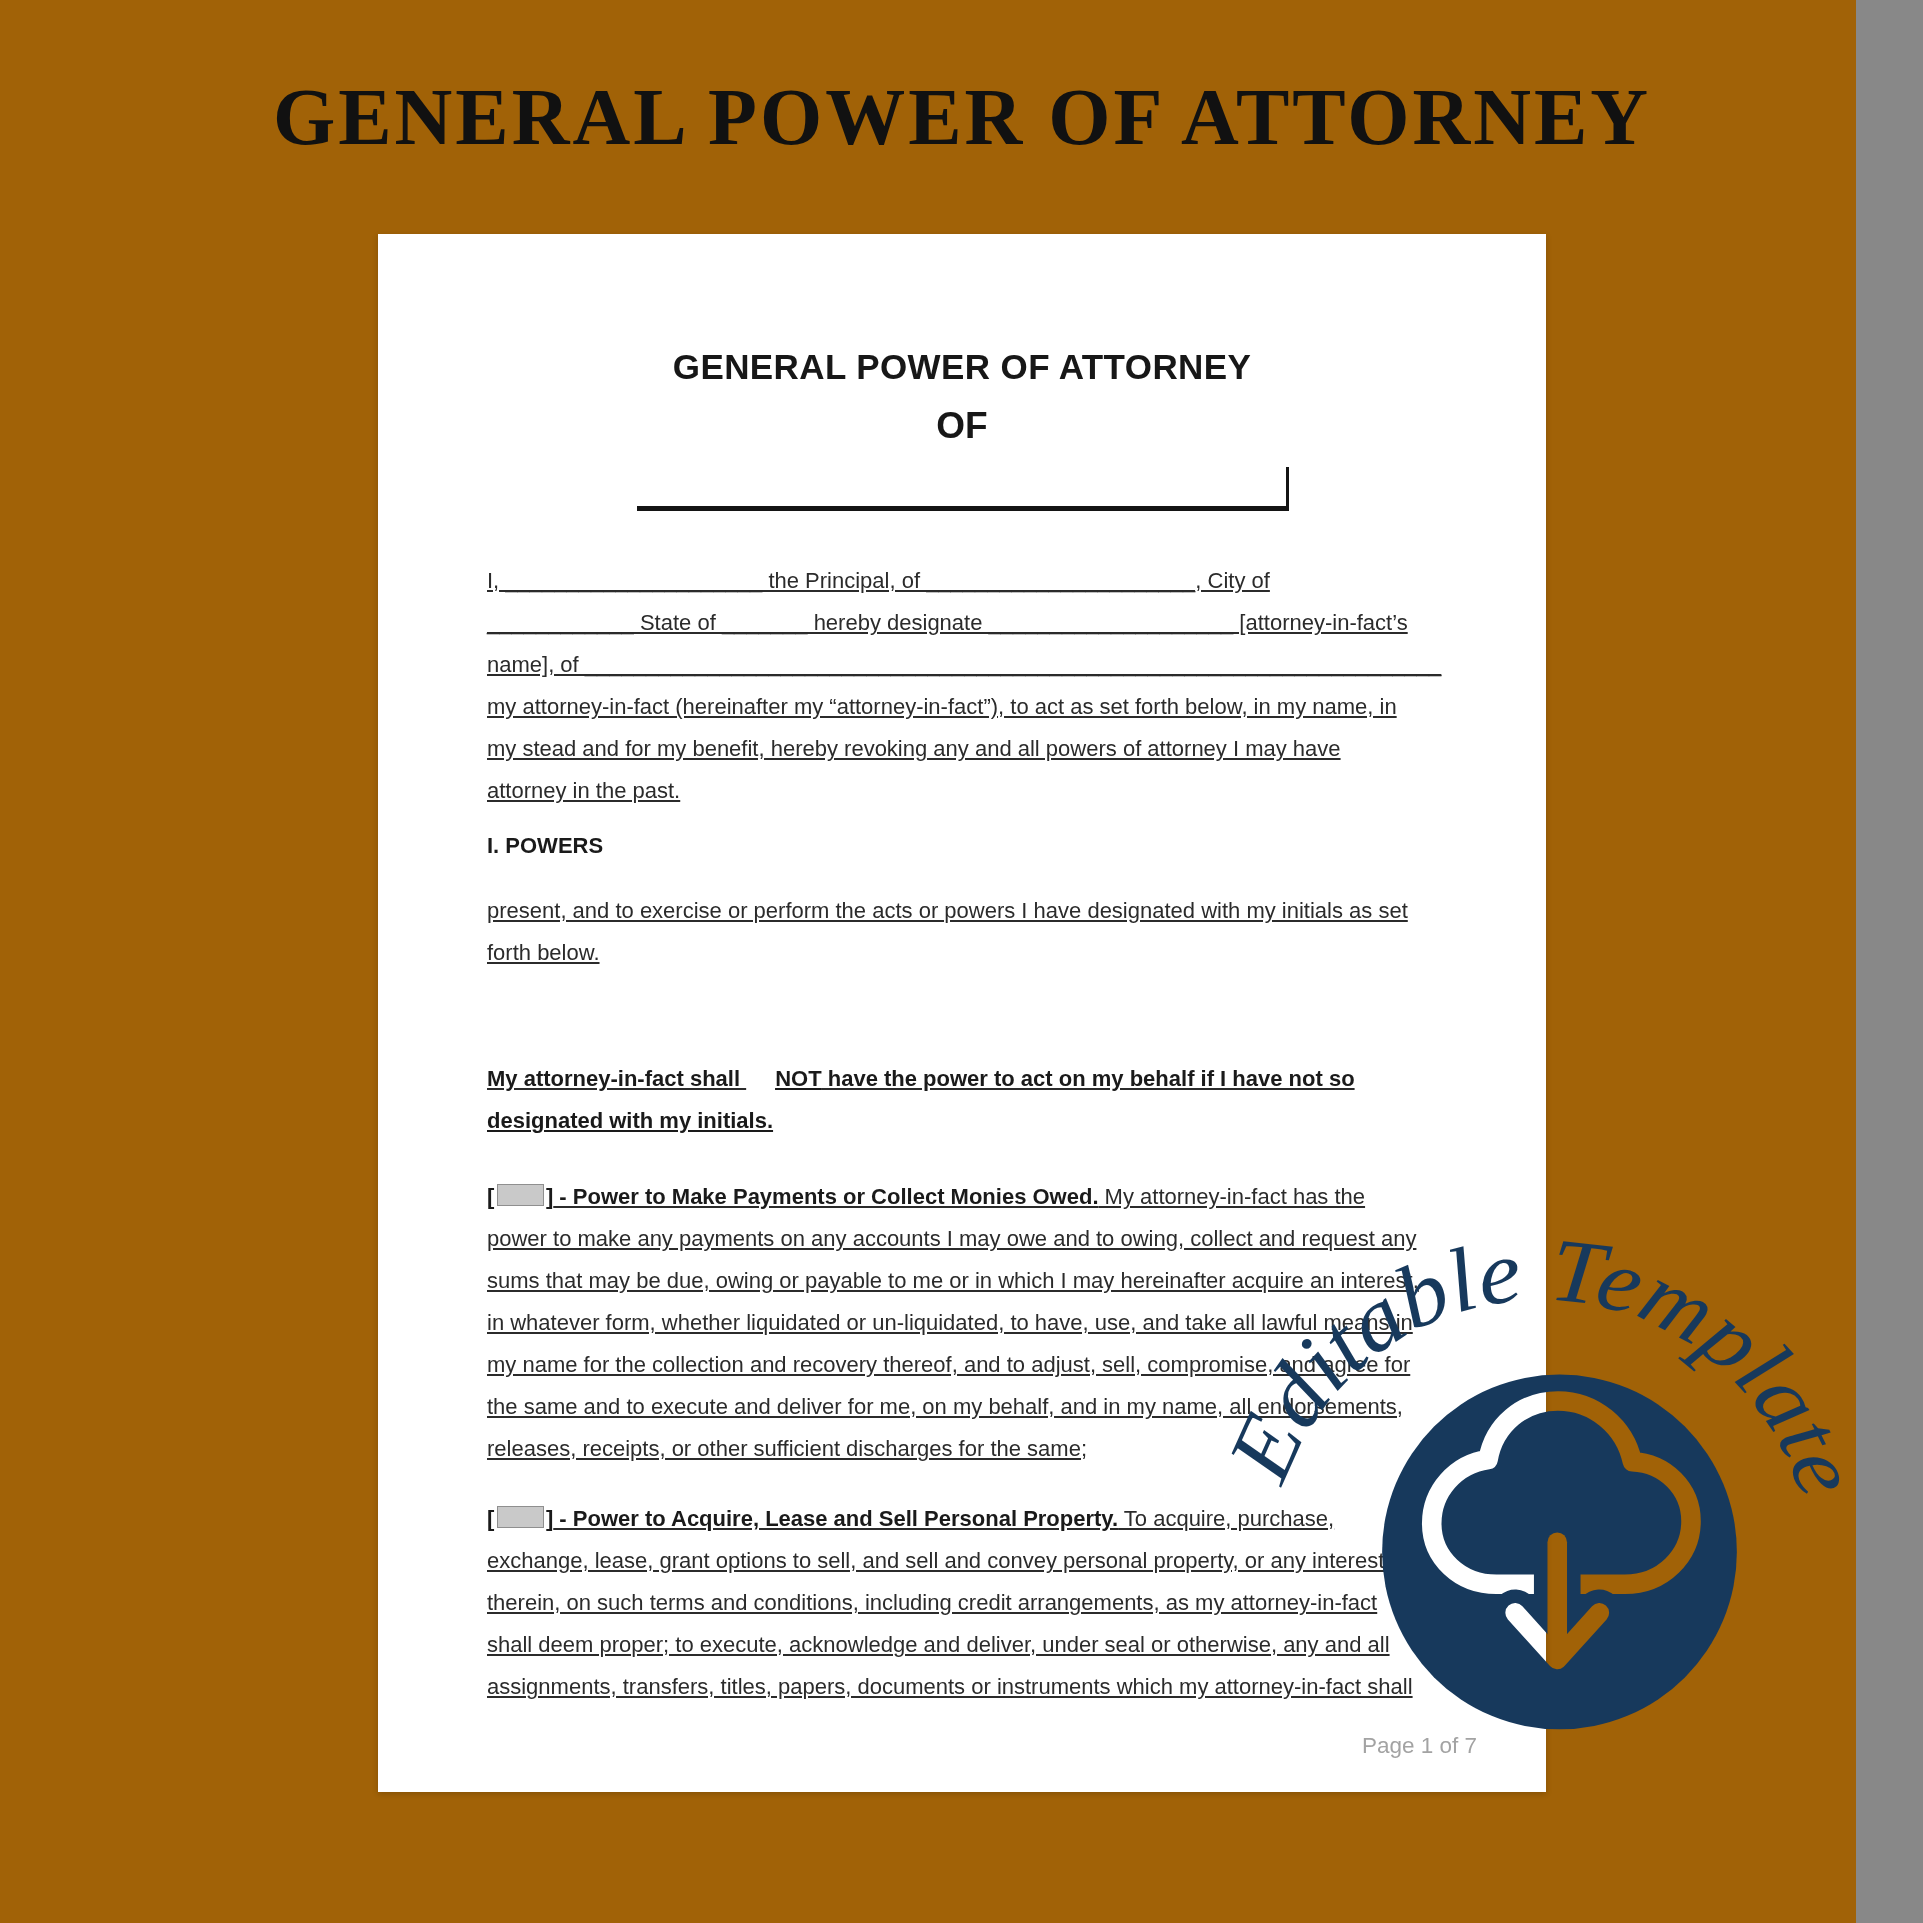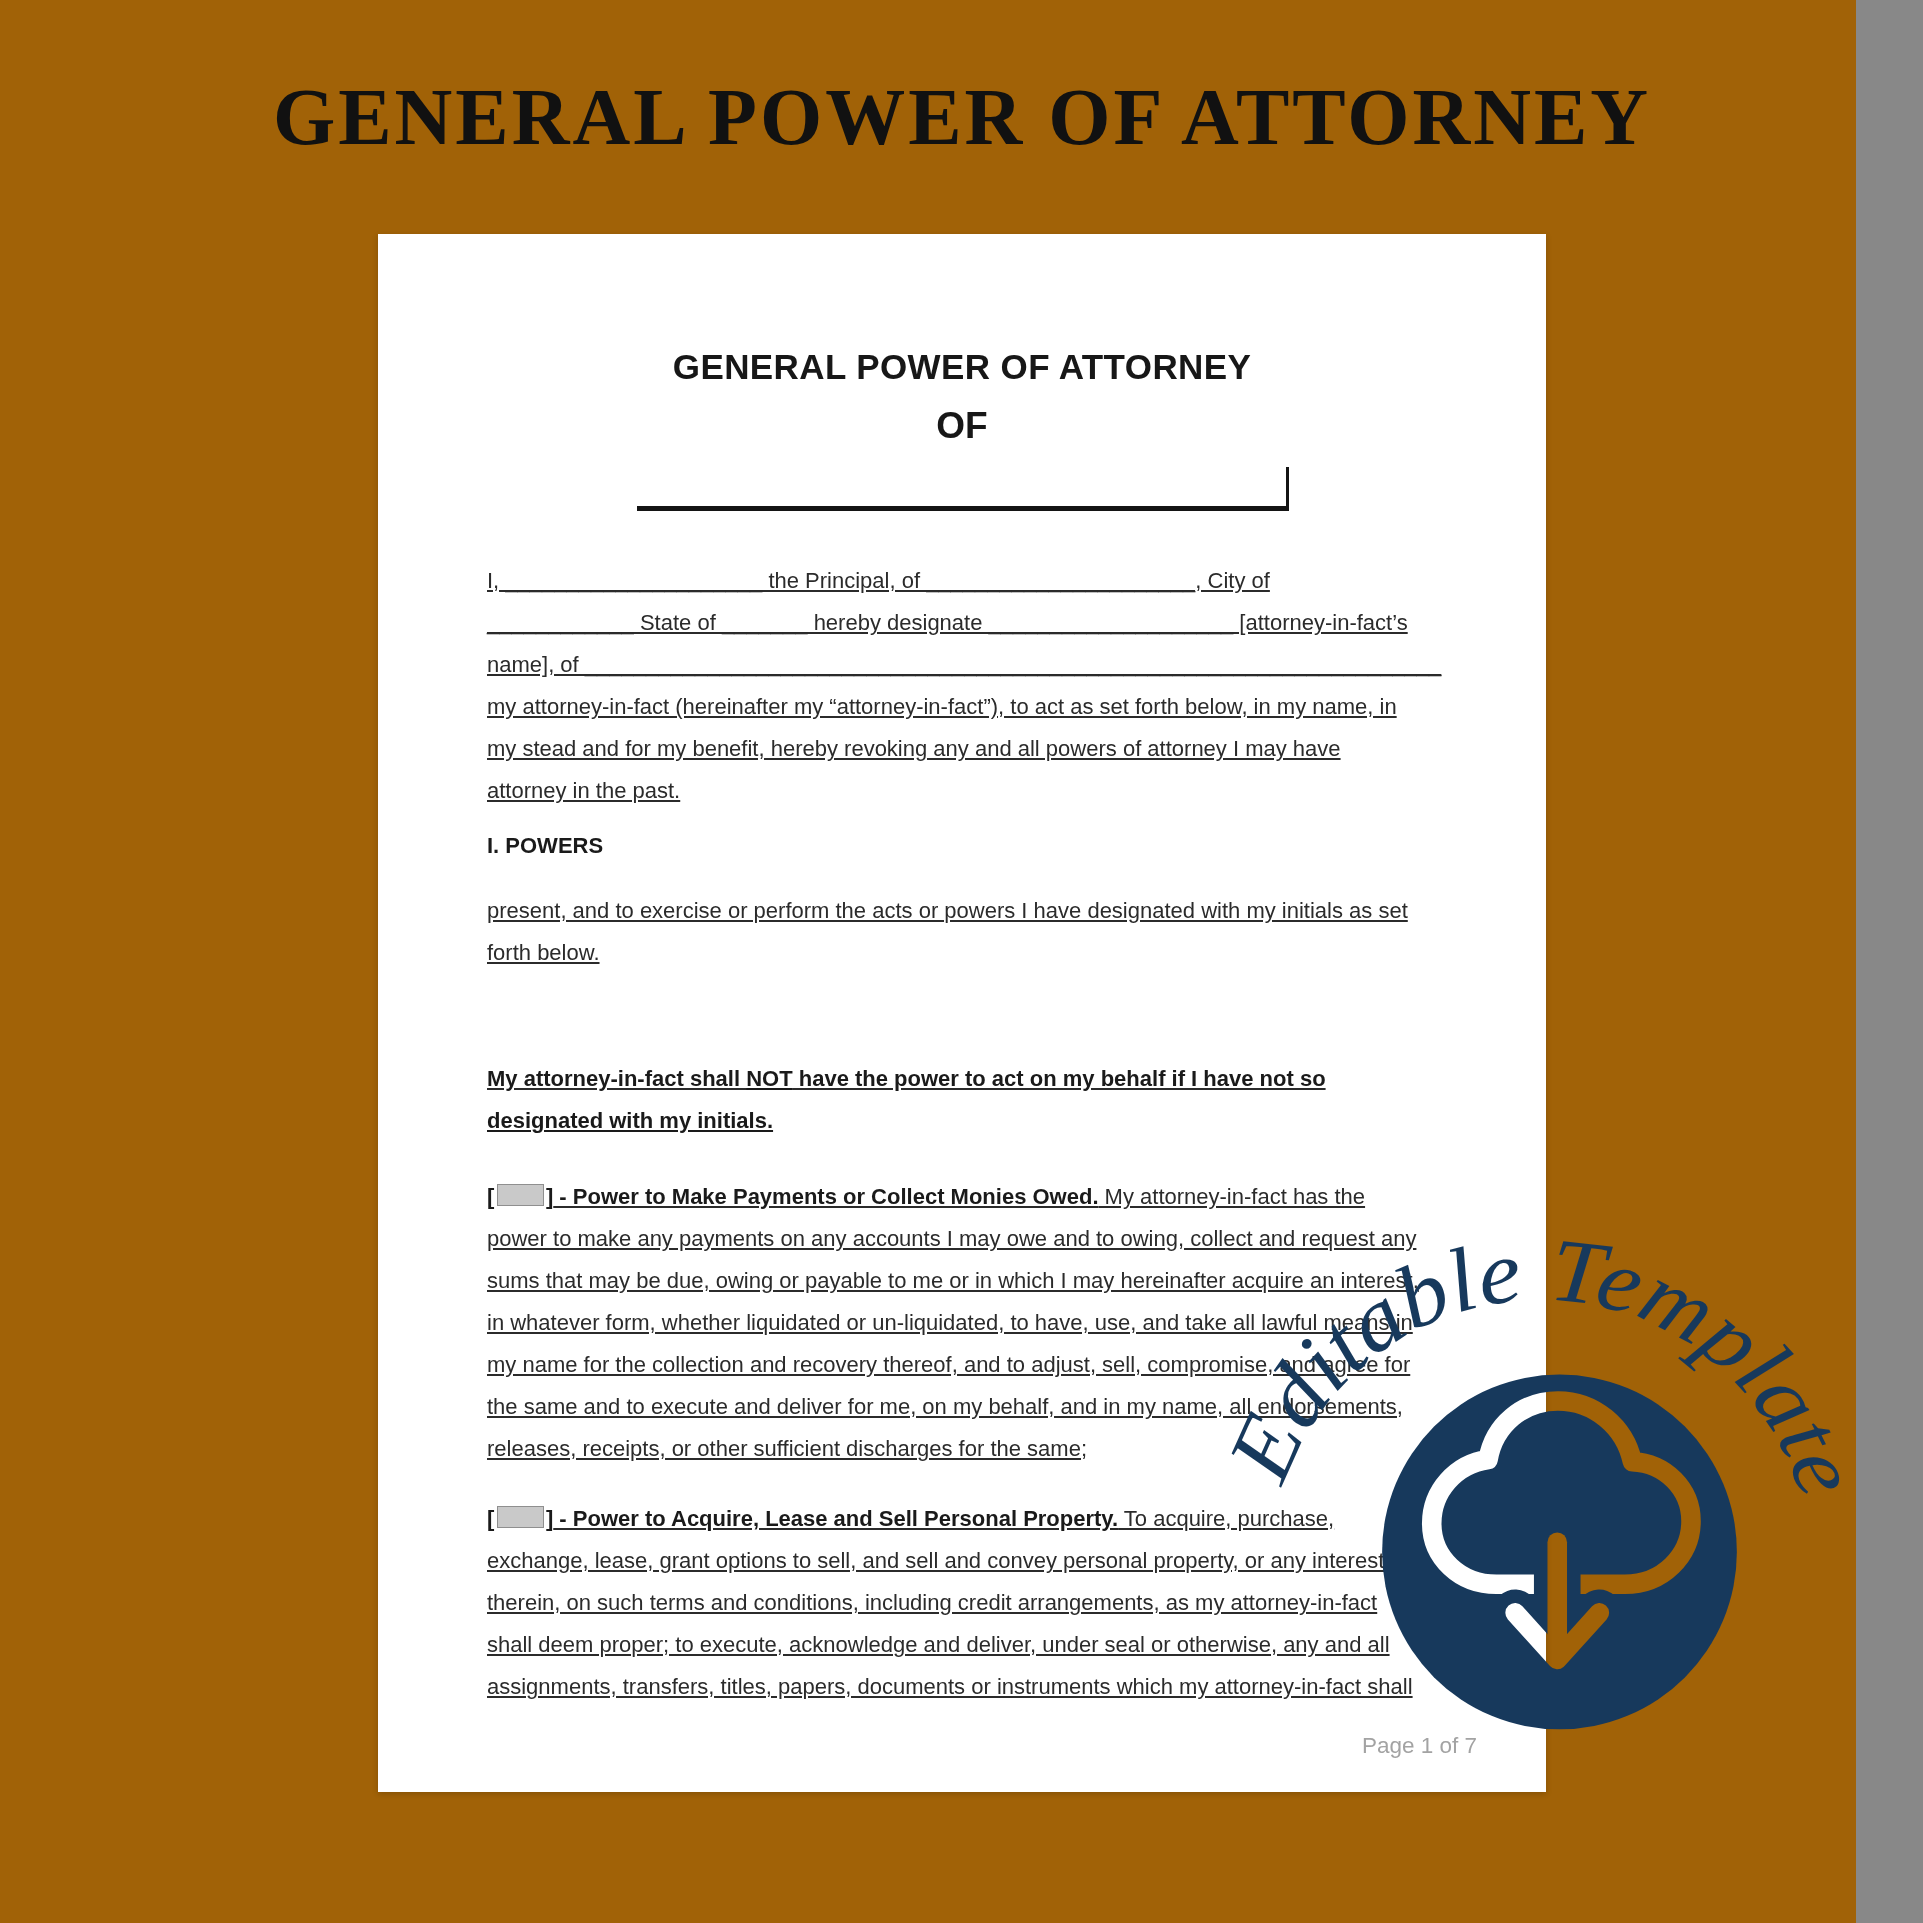--- a/index.html
+++ b/index.html
@@ -27,21 +27,21 @@
     position:absolute;top:171px;left:0;width:1168px;text-align:center;
     font-weight:bold;font-size:37px;color:#171717;
   }
   .name-blank-line{
     position:absolute;left:259px;top:233px;width:649px;height:39px;
     border-bottom:5.3px solid #141414;border-right:3.8px solid #141414;
   }
   .textblock{position:absolute;left:109px;width:977px;font-size:22px;line-height:42px;}
   .tline{white-space:pre;text-decoration:underline;}
   .b{font-weight:bold;color:#1a1a1a;}
-  .u{text-decoration:underline;}
+  .u{text-decoration:underline;margin-left:29px;}
   .intro{top:326px;}
   .powers-heading{top:591px;font-weight:bold;color:#1a1a1a;font-size:22px;}
   .confer{top:656px;}
   .notpara{top:824px;}
   .power1{top:942px;}
   .power2{top:1264px;}
   .initials-bracket{font-weight:bold;color:#1a1a1a;}
   .initial-box{
     display:inline-block;width:45px;height:19.5px;background:#c9c9c9;
     border:0.8px solid #8f8f8f;vertical-align:-1.5px;margin:0 2.3px;

